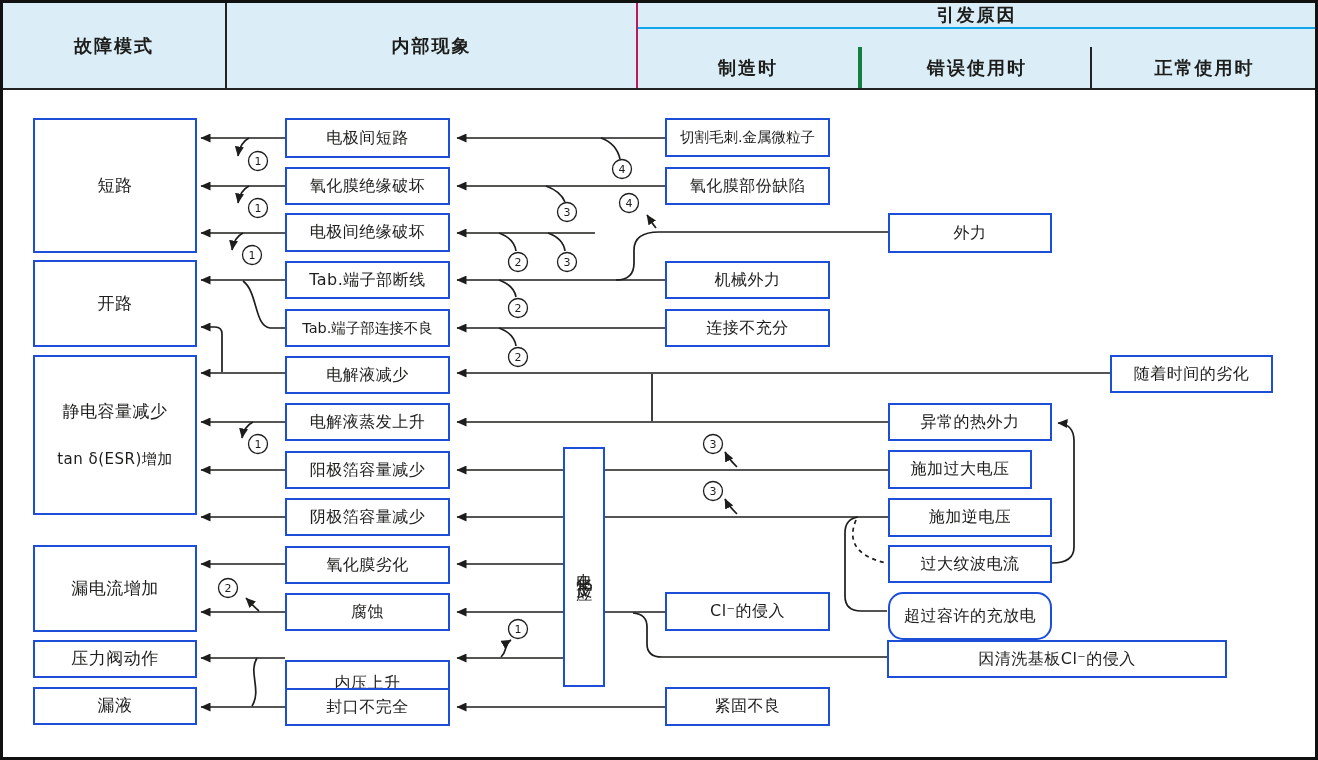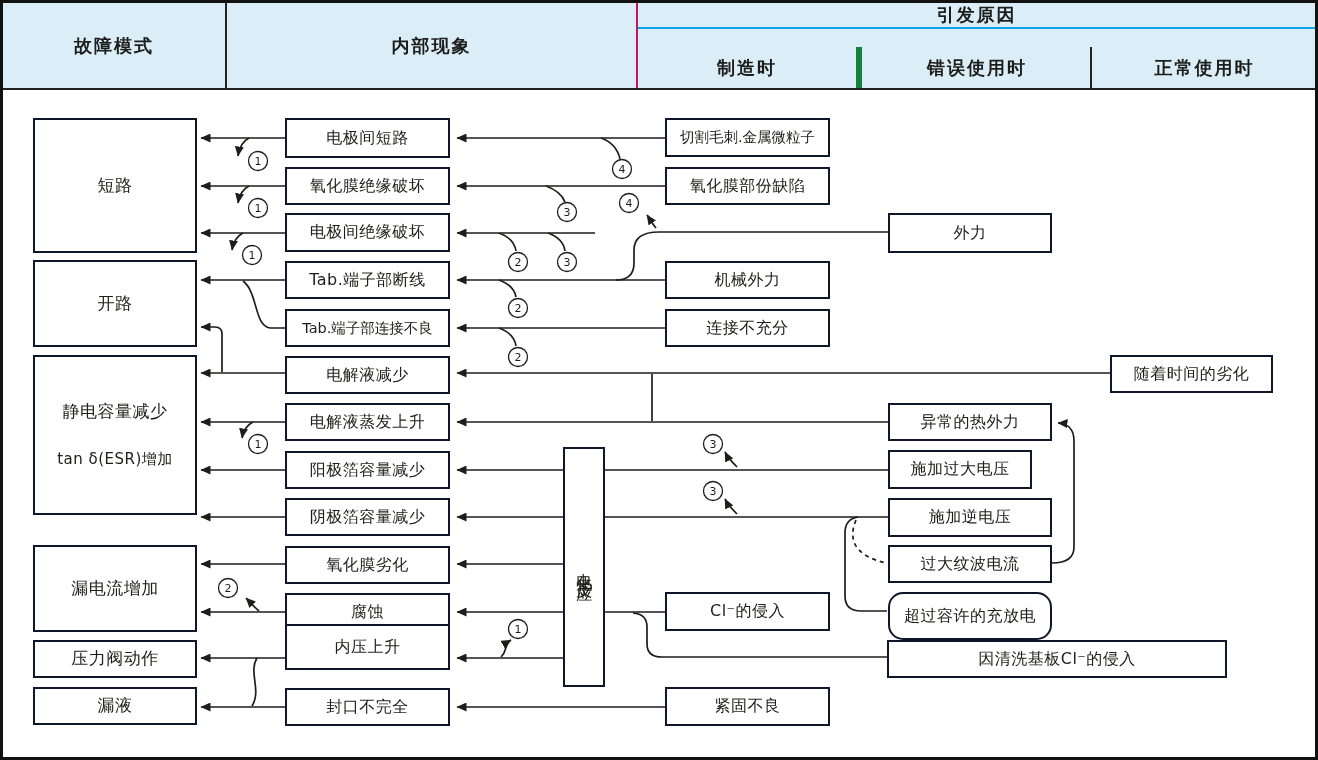--- a/index.html
+++ b/index.html
@@ -5,21 +5,21 @@
   html,body{margin:0;padding:0;background:#ffffff;}
   #page{position:relative;width:1318px;height:760px;background:#ffffff;
         font-family:"DejaVu Sans","Liberation Sans",sans-serif;color:#1d1d1b;}
   #frame{position:absolute;inset:0;border:3px solid #111;pointer-events:none;z-index:5;}
   
   #hdr{position:absolute;left:3px;top:3px;width:1312px;height:87px;background:#dbeef7;
        border-bottom:2px solid #222;box-sizing:border-box;z-index:2;}
   .hcell{position:absolute;display:flex;align-items:center;justify-content:center;
          font-size:18px;font-weight:600;letter-spacing:2px;box-sizing:border-box;}
   
-  .bx{position:absolute;background:#ffffff;border:2px solid #0f172a;box-sizing:border-box;
+  .bx{position:absolute;background:#ffffff;border:2px solid #1d4ed8;box-sizing:border-box;
       display:flex;align-items:center;justify-content:center;text-align:center;
       font-size:16px;letter-spacing:0.5px;z-index:2;line-height:1.15;}
   .bx.big{font-size:17px;}
   .bx.sm{font-size:14.5px;letter-spacing:0;}
   .bx.multi{flex-direction:column;gap:30px;}
   .bx.vert{writing-mode:vertical-rl;text-orientation:upright;letter-spacing:3px;font-size:16px;}
   svg{position:absolute;left:0;top:0;z-index:1;}
   svg path, svg line{fill:none;stroke:#1d1d1b;stroke-width:1.7;}
   svg .dash{stroke-dasharray:4 4;}
   svg circle{fill:#ffffff;stroke:#1d1d1b;stroke-width:1.3;}
@@ -34,21 +34,21 @@
   <div id="hdr">
     <div class="hcell" style="left:0;top:0;width:224px;height:85px;border-right:2px solid #222;">
       <span>故障模式</span>
     </div>
     <div class="hcell" style="left:224px;top:0;width:411px;height:85px;border-right:2px solid #be185d;">
       <span>内部现象</span>
     </div>
     <div class="hcell" style="left:635px;top:0;width:677px;height:26px;border-bottom:2px solid #0ea5e9;">
       <span>引发原因</span>
     </div>
-    <div class="hcell" style="left:635px;top:44px;width:224px;height:41px;border-right:6px solid #15803d;">
+    <div class="hcell" style="left:635px;top:44px;width:224px;height:41px;border-right:4px solid #15803d;">
       <span>制造时</span>
     </div>
     <div class="hcell" style="left:861px;top:44px;width:228px;height:41px;border-right:2px solid #222;">
       <span>错误使用时</span>
     </div>
     <div class="hcell" style="left:1091px;top:44px;width:221px;height:41px;">
       <span>正常使用时</span>
     </div>
   </div>
 
@@ -206,21 +206,21 @@
     </div>
   <div class="bx" style="left:285px;top:498px;width:165px;height:38px;">
     <span>阴极箔容量减少</span>
     </div>
   <div class="bx" style="left:285px;top:546px;width:165px;height:38px;">
     <span>氧化膜劣化</span>
     </div>
   <div class="bx" style="left:285px;top:593px;width:165px;height:38px;">
     <span>腐蚀</span>
     </div>
-  <div class="bx" style="left:285px;top:624px;width:165px;height:46px;">
+  <div class="bx" style="left:285px;top:660px;width:165px;height:46px;">
     <span>内压上升</span>
     </div>
   <div class="bx" style="left:285px;top:688px;width:165px;height:38px;">
     <span>封口不完全</span>
     </div>
 
   <div class="bx vert" style="left:563px;top:447px;width:42px;height:240px;">
     <span>电化学反应</span>
     </div>
 

